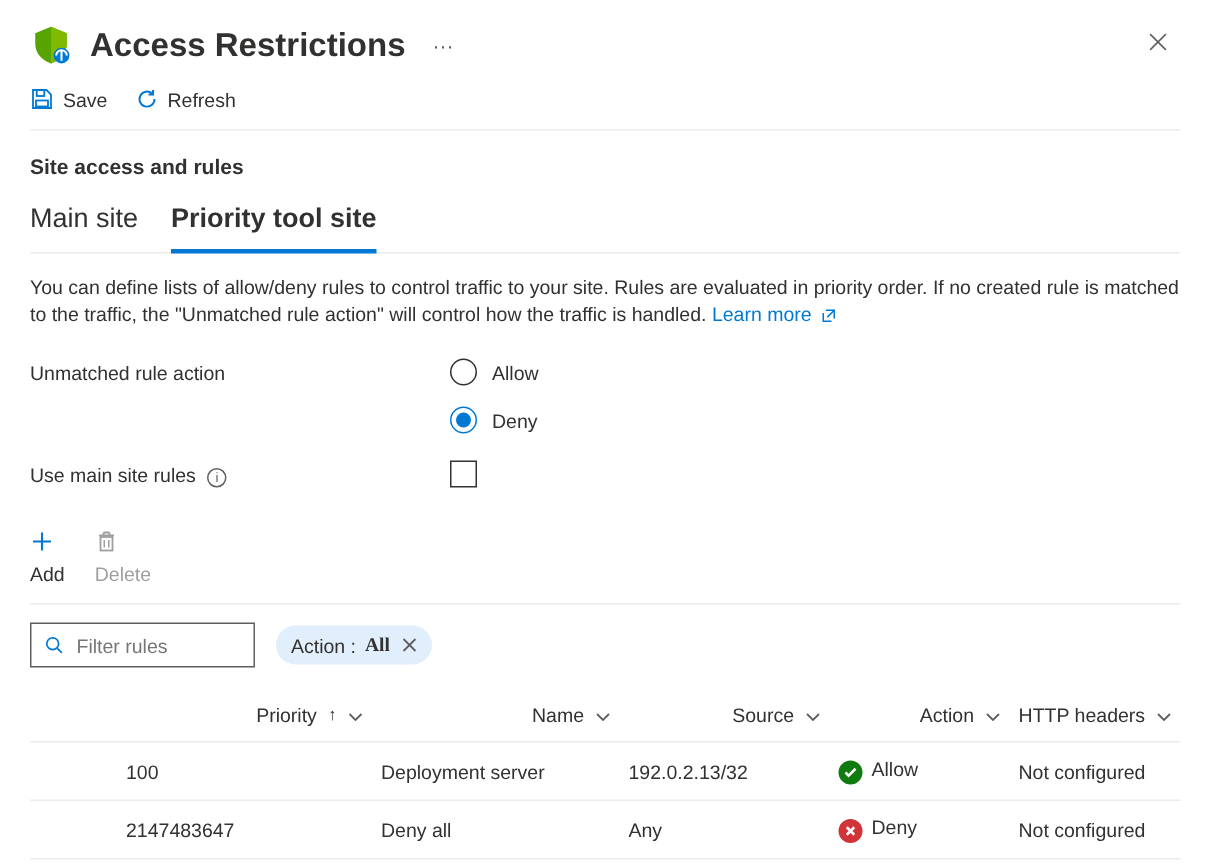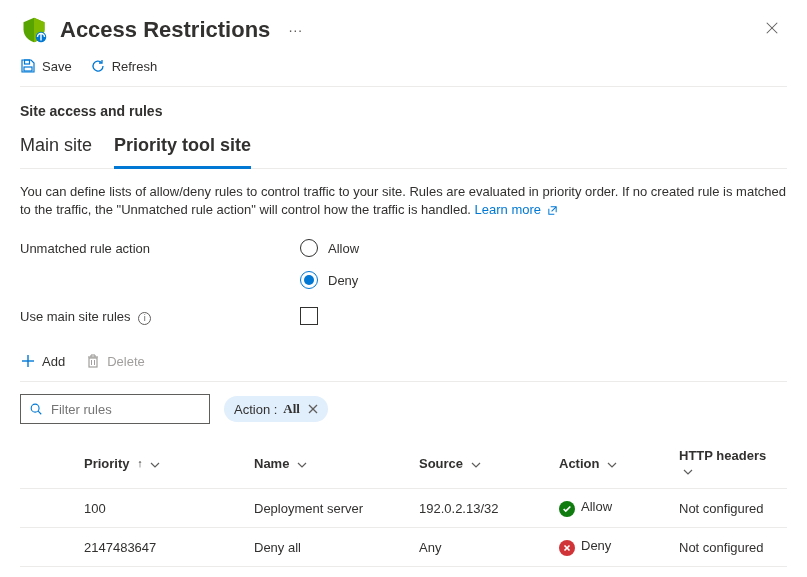--- a/index.html
+++ b/index.html
@@ -48,27 +48,27 @@
   .radio-opt.checked .radio-outer { border-color: #0078d4; }
   .radio-inner { width: 10px; height: 10px; border-radius: 50%; background: #0078d4; display:none; }
   .radio-opt.checked .radio-inner { display: block; }
   .checkbox {
     width: 18px; height: 18px; border:1px solid #323130; cursor:pointer;
   }
   .actions-row {
     display:flex; align-items:center; gap:20px;
     margin-top:28px; padding-bottom:12px; border-bottom:1px solid #edebe9;
   }
-  .act { display:flex; align-items:flex-end; gap:6px; cursor:pointer; }
+  .act { display:flex; align-items:flex-start; gap:6px; cursor:pointer;flex-direction:column; }
   .act.disabled { color:#a19f9d; cursor:default; }
   .act .pico { width:16px; height:16px; }
   .filter-row { display:flex; align-items:center; gap:14px; margin-top:12px; }
   .filter-box {
     display:flex; align-items:center; gap:8px;
-    border:1px solid #605e5c; height:30px; width:190px; padding:0 8px;
+    border:1px solid #605e5c; height:30px; width:150px; padding:0 8px;
   }
   .filter-box input {
     border:none; outline:none; flex:1; font-size:13px; background:transparent;
     padding:0;
   }
   .filter-box .mag { width:14px; height:14px; color:#0078d4; }
   .pill {
     display:flex; align-items:center; gap:6px;
     background:#e1eefb; color:#323130; border-radius:14px;
     height:26px; padding:0 10px; font-size:13px; cursor:pointer;
@@ -78,21 +78,21 @@
   table.rules {
     width:100%; border-collapse:collapse; margin-top:14px; table-layout:fixed;
   }
   table.rules col.c-spacer { width:58px; }
   table.rules col.c-priority { width:170px; }
   table.rules col.c-name { width:165px; }
   table.rules col.c-source { width:140px; }
   table.rules col.c-action { width:120px; }
   table.rules col.c-http { width:auto; }
   table.rules th {
-    text-align:left; font-weight:700; font-size:13px; padding:10px 6px;
+    text-align:right; font-weight:400; font-size:13px; padding:10px 6px;
     border-bottom:1px solid #edebe9;
   }
   table.rules th .sort-up {
     display:inline-block; margin-left:4px; font-size:11px; vertical-align:1px;
   }
   table.rules th .chev {
     display:inline-block; margin-left:4px; color:#605e5c;
   }
   table.rules td {
     padding:10px 6px; border-bottom:1px solid #edebe9; vertical-align:middle;

